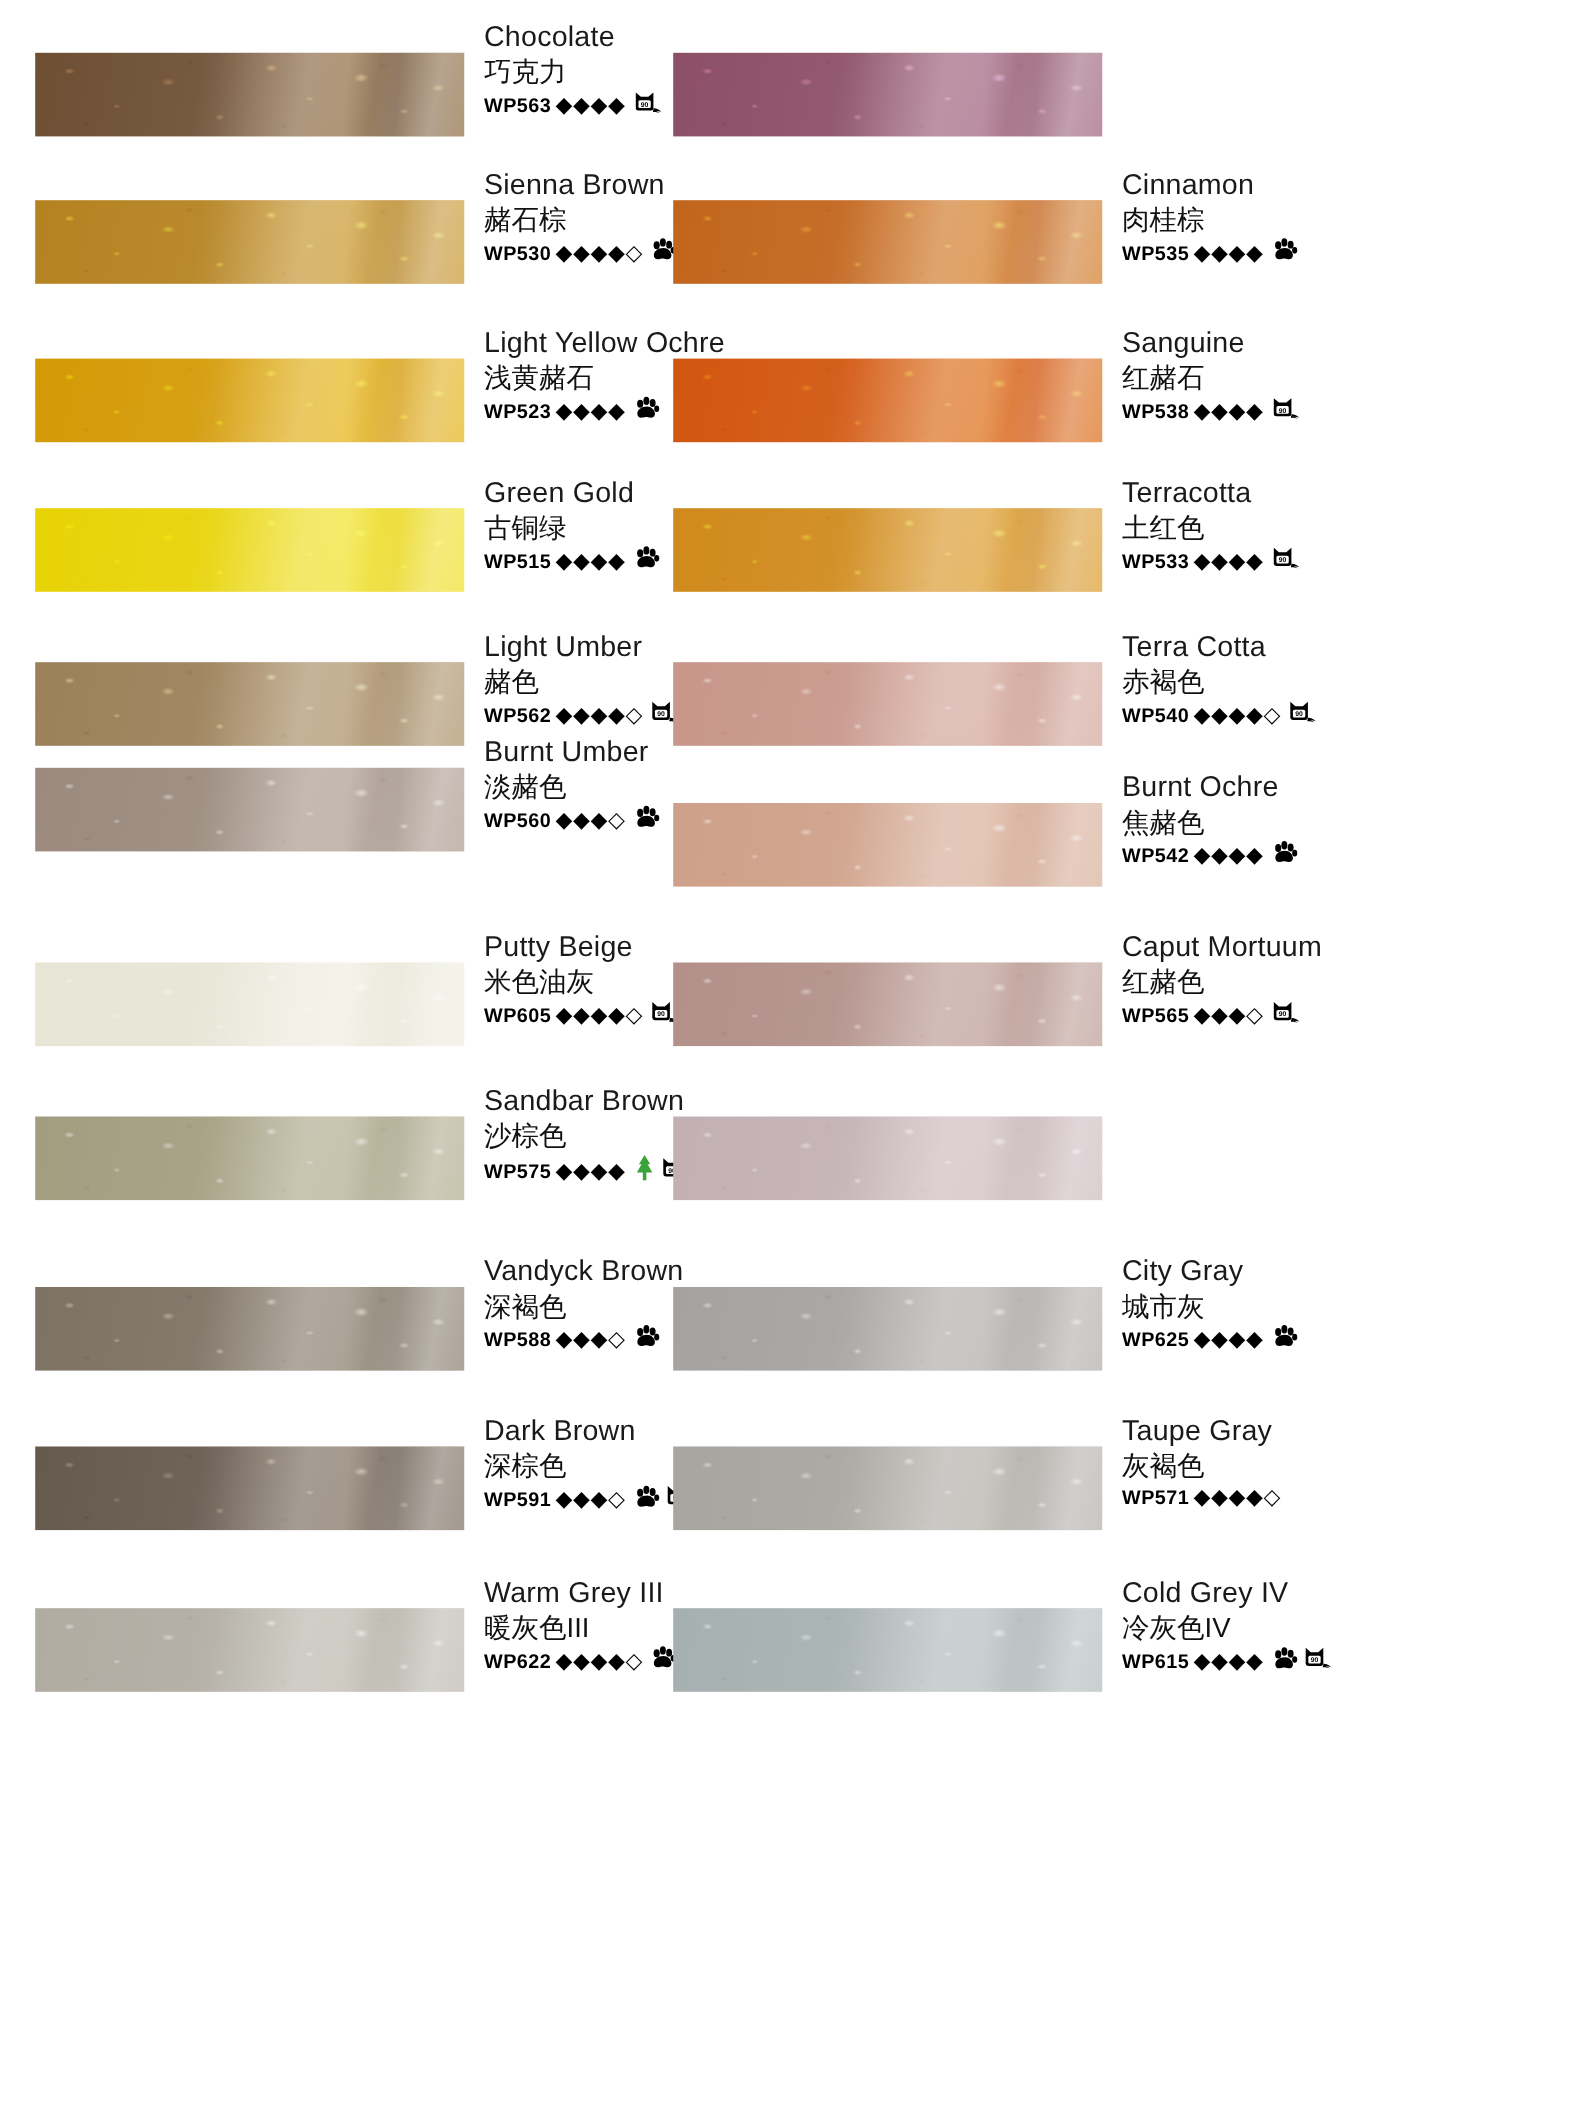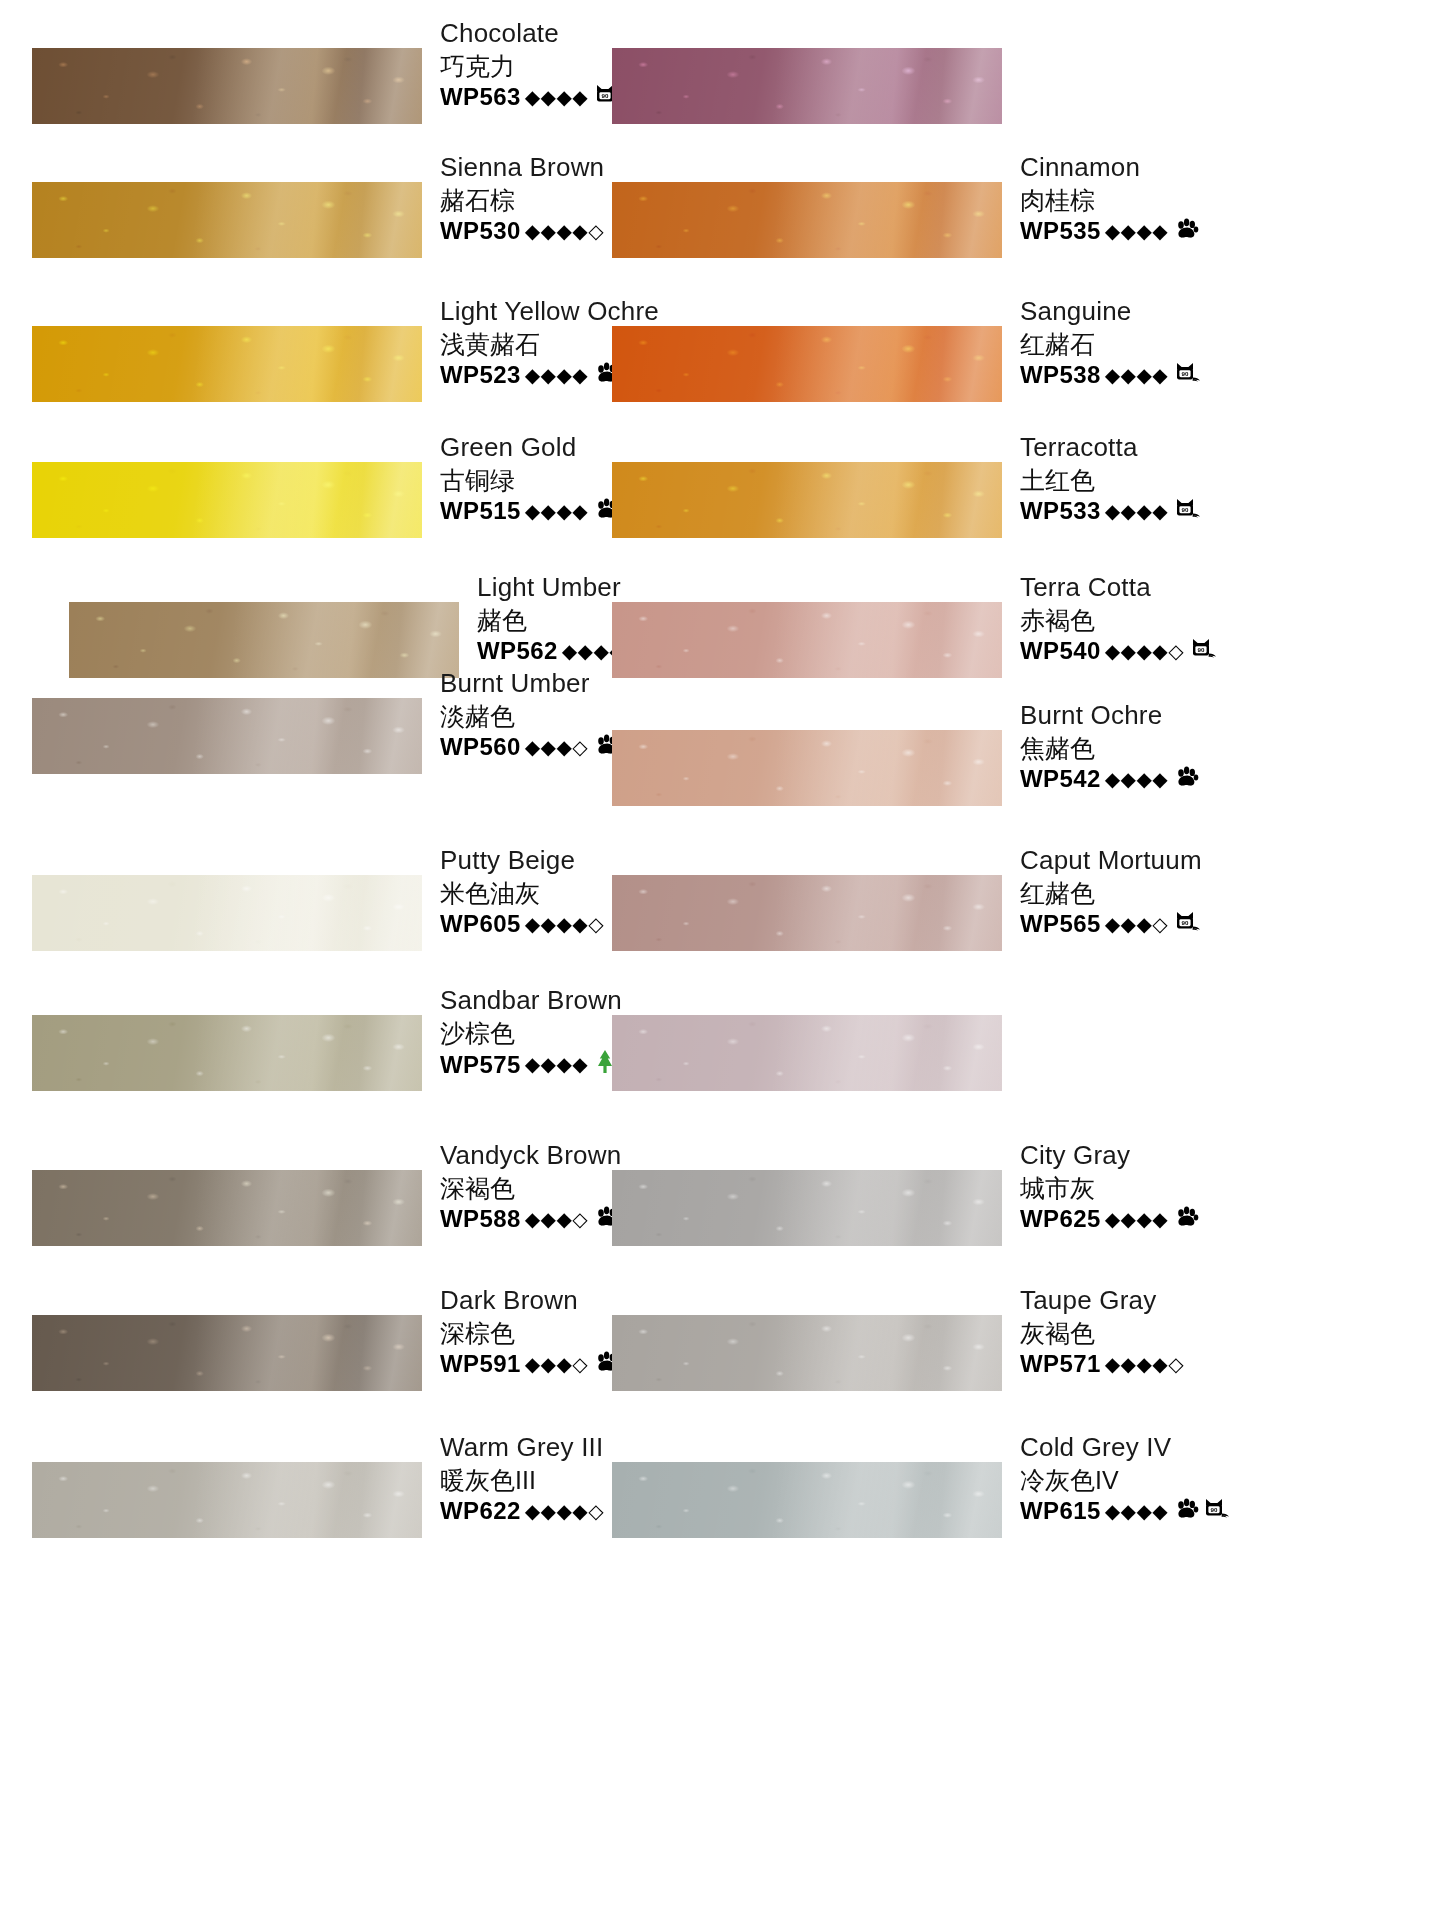--- a/index.html
+++ b/index.html
@@ -79,21 +79,21 @@
     white-space: nowrap;
     line-height: 1.3;
   }
   .code-row {
     display: flex;
     align-items: center;
     white-space: nowrap;
     line-height: 1.25;
   }
   .code {
-    font-size: 24px;
+    font-size: 18px;
     font-weight: bold;
     color: #000000;
     letter-spacing: 0.4px;
   }
   .rating {
     font-size: 20px;
     color: #000000;
     letter-spacing: 0.5px;
     margin-left: 4px;
   }
@@ -270,21 +270,21 @@
                 <rect x="2" y="7" width="16" height="11.5" rx="2.2" fill="#000"></rect>
                 <rect x="4.4" y="9.2" width="11.2" height="7" rx="1.4" fill="#fff"></rect>
                 <text x="10" y="15" font-size="6.2" font-family="Liberation Sans, sans-serif" font-weight="bold" text-anchor="middle" fill="#000">90</text>
                 <path d="M18 16.5 c3.2 0 5.4 1.2 7 3.1 -2.2-.7-4.3-.9-7-.6 z" fill="#000"></path>
                 <path d="M17.6 18.2 c2.6 .2 4.6 1.2 6.1 2.6 -2.4-.9-4.2-1.1-6.1-1 z" fill="#000"></path>
               </svg></span>
           </span>
         </div>
       </div>
     </div>
-    <div class="swatch-entry col-left" style="top: 572px; margin-left: 37px;">
+    <div class="swatch-entry col-left" style="top: 572px;">
       <div class="swatch-bar" style="top: 30px; background: linear-gradient(95deg, rgb(156, 128, 89) 0%, rgb(156, 128, 89) 42%, rgb(180, 154, 116) 72%, rgb(156, 128, 89) 84%, rgb(180, 154, 116) 100%);">
         <div class="swatch-texture"></div>
         <div class="swatch-sheen"></div>
       </div>
       <div class="swatch-info">
         <div class="name-en">Light Umber</div>
         <div class="name-zh">赭色</div>
         <div class="code-row">
           <span class="code">WP562</span>
           <span class="rating">◆◆◆◆◇</span>

